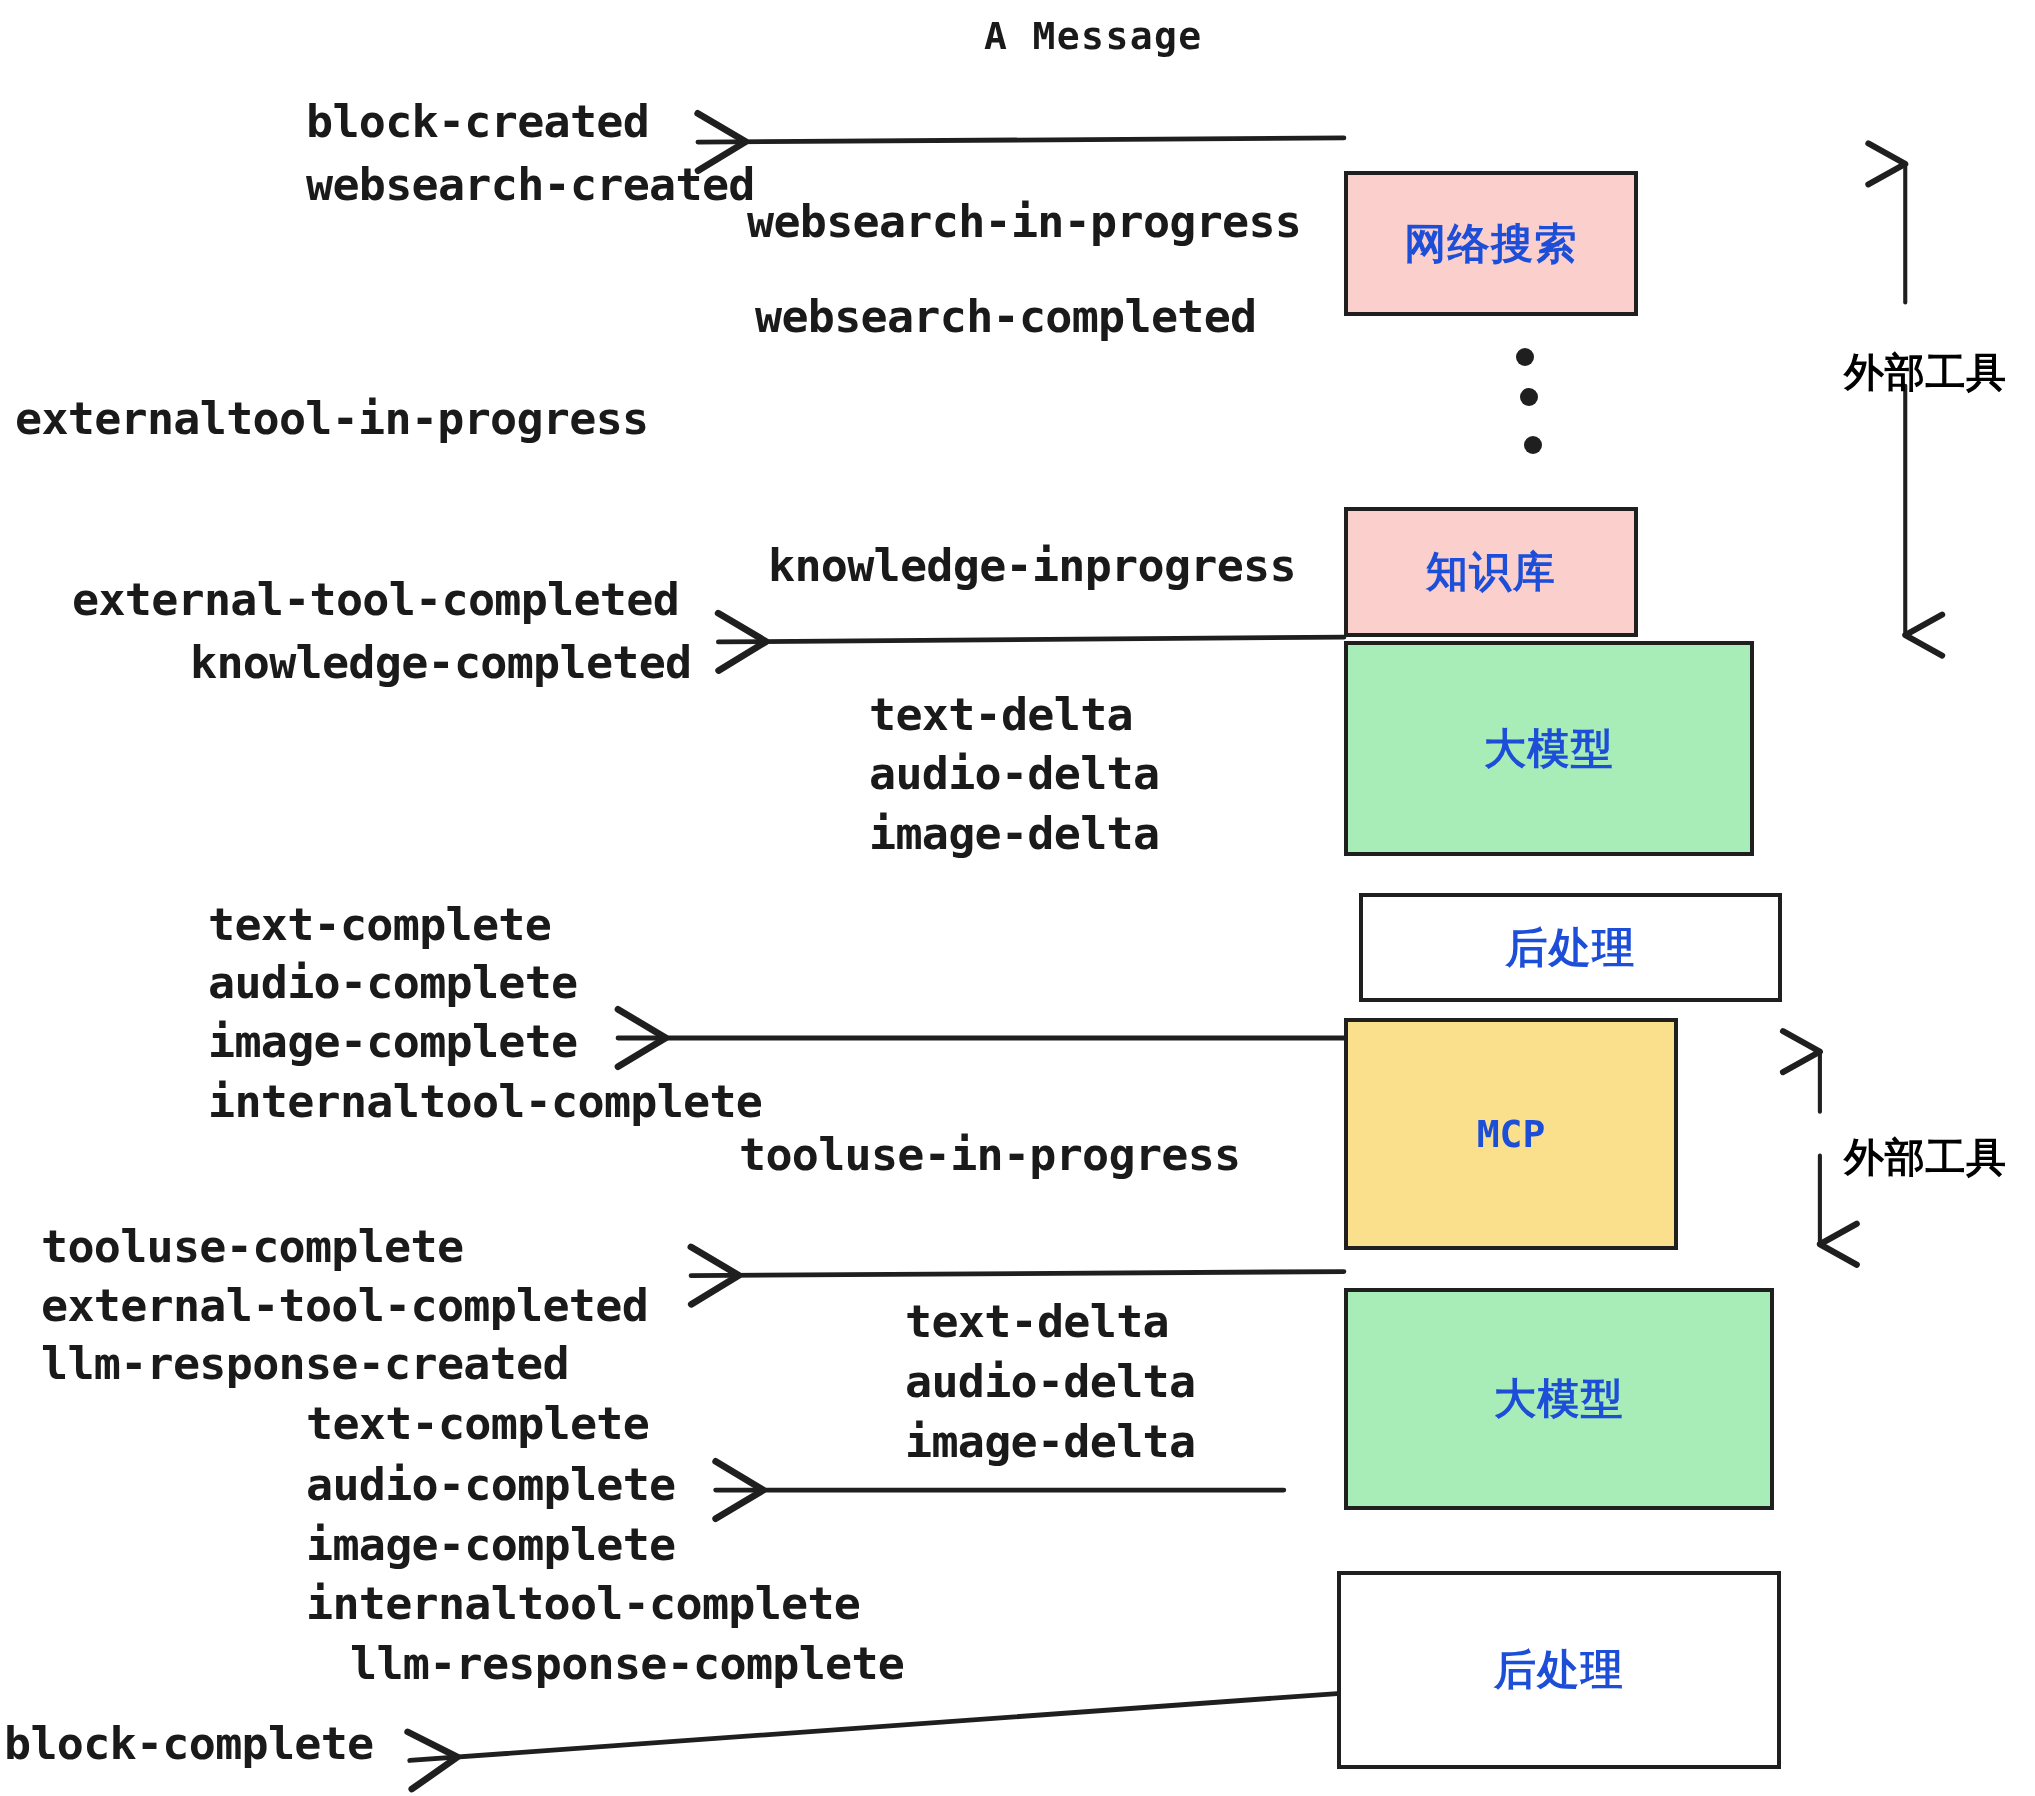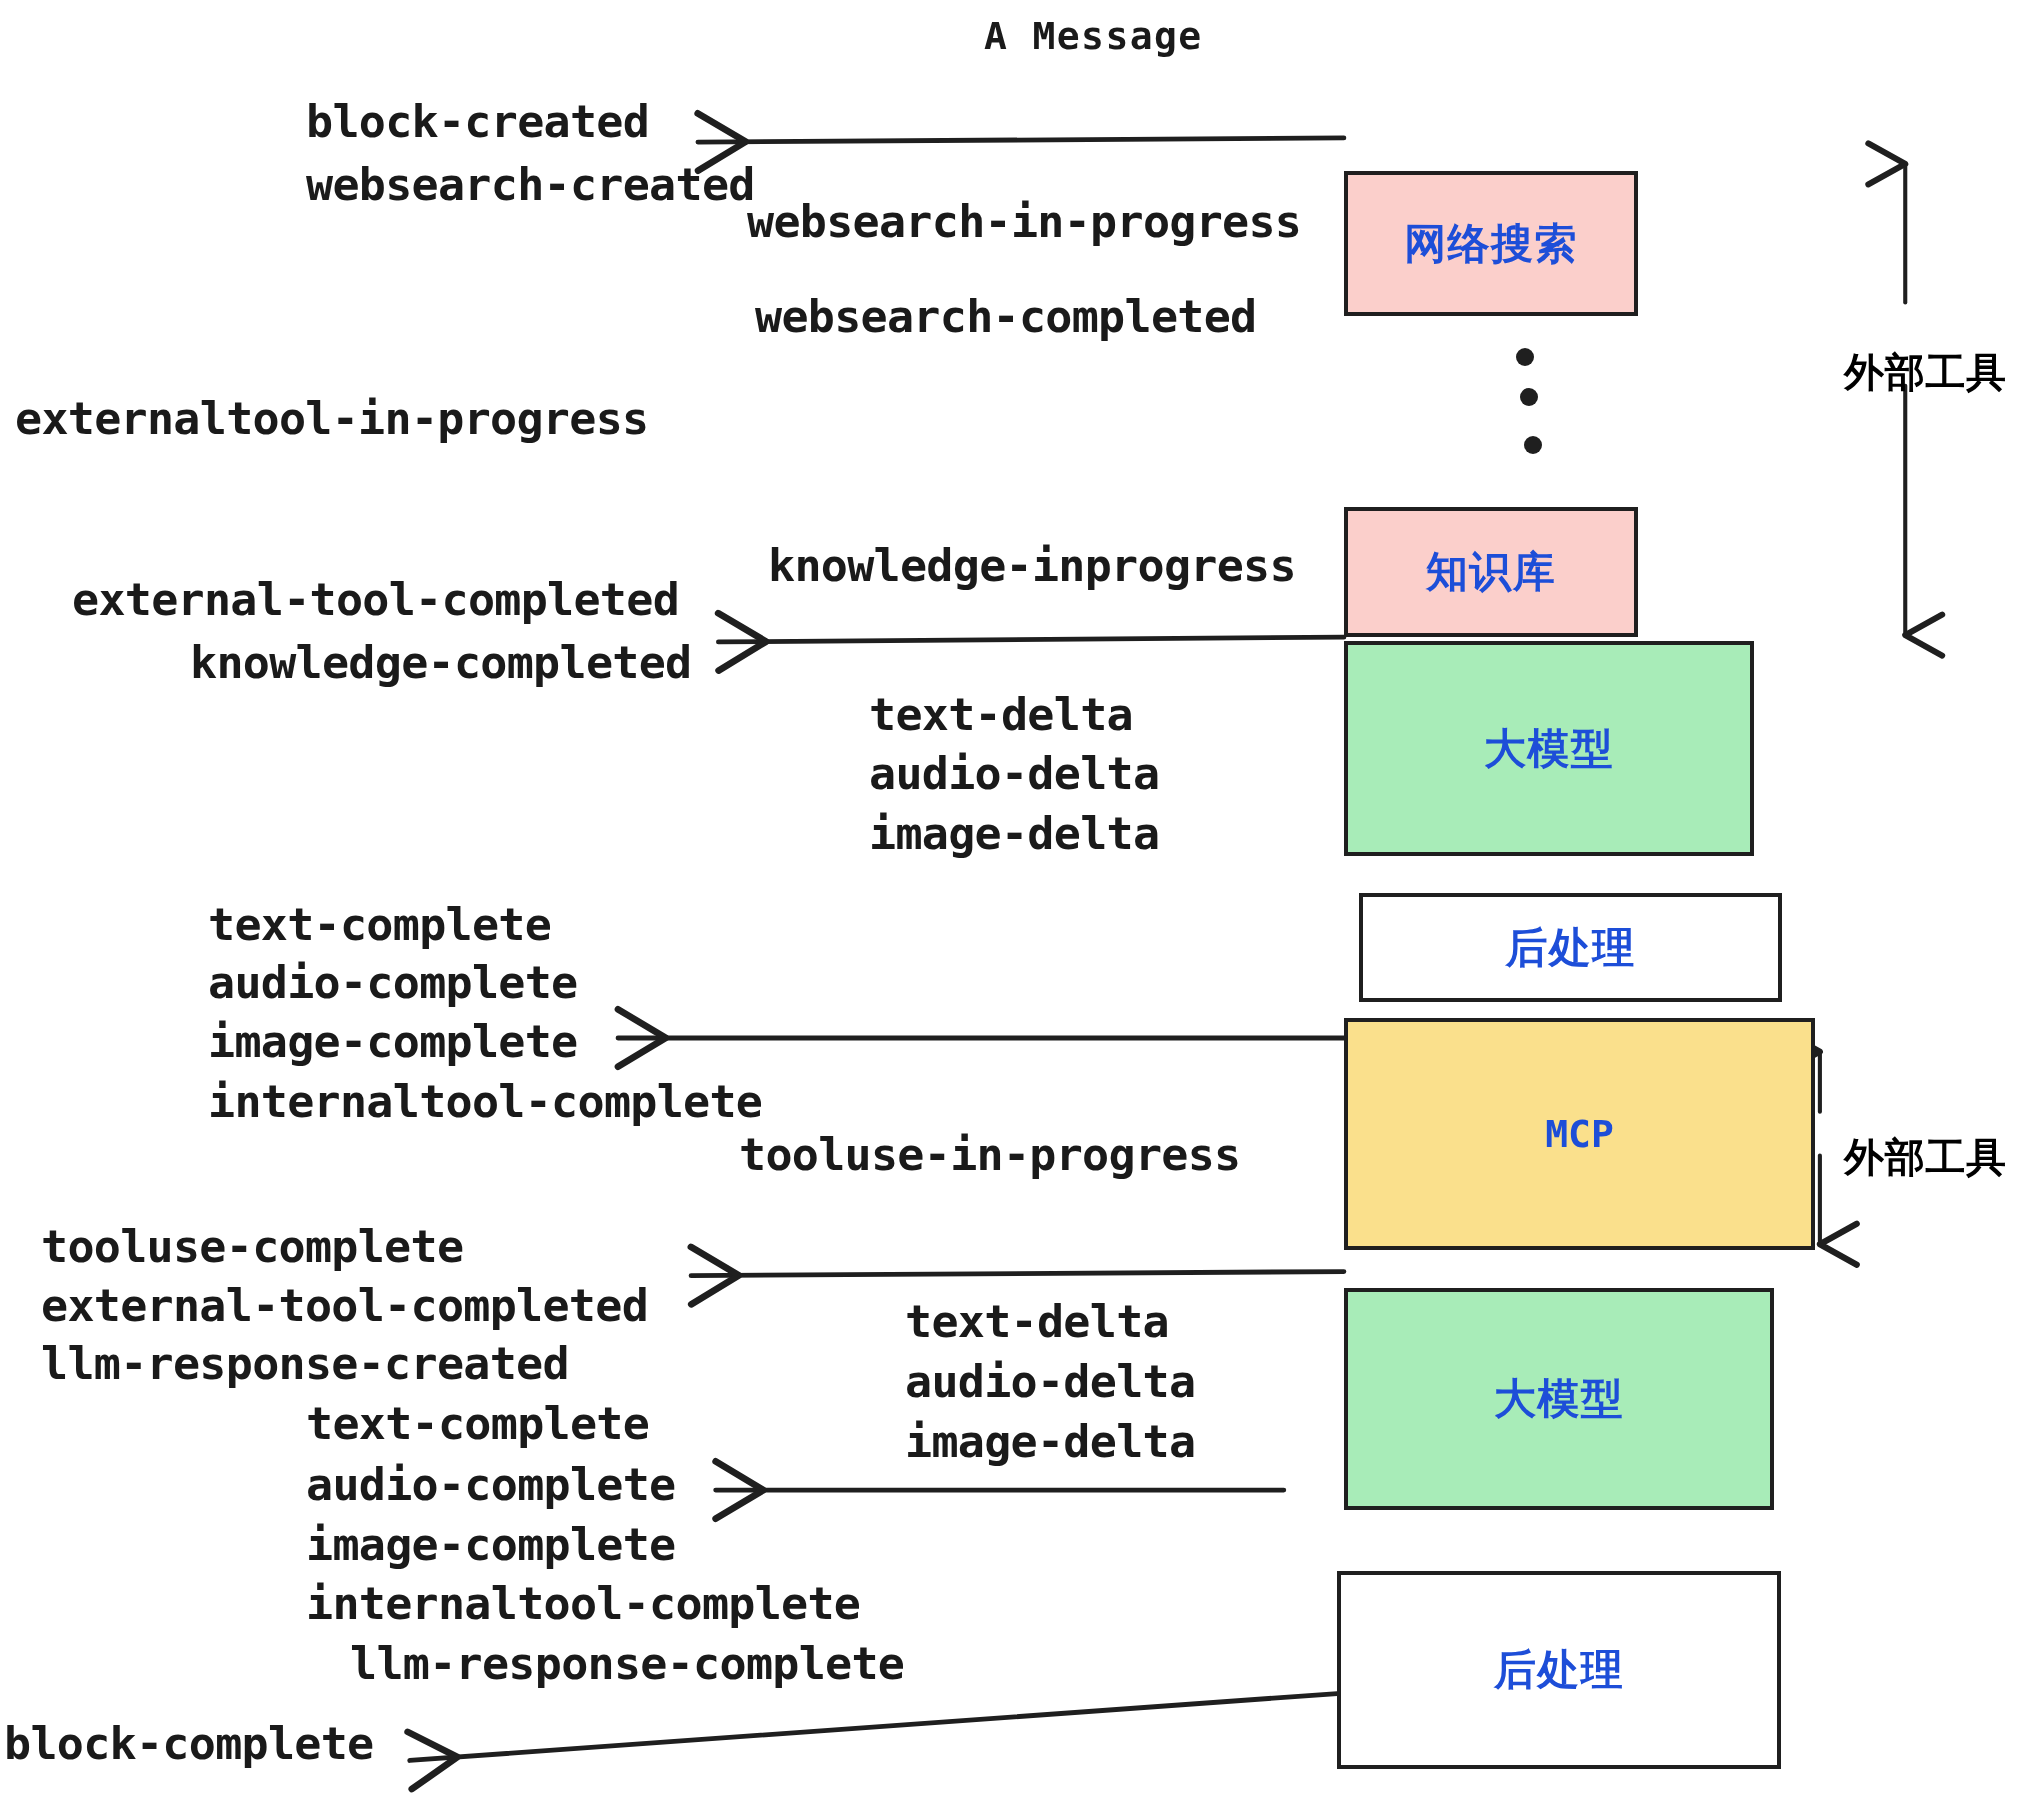--- a/index.html
+++ b/index.html
@@ -103,21 +103,21 @@
         <line x1="2665" y1="1628" x2="2665" y2="1540" marker-end="url(#ahv)"></line>
         <line x1="2665" y1="1692" x2="2665" y2="1822" marker-end="url(#ahv)"></line>
       </g>
   </svg>
 
   <div id="nodes-layer">
       <div class="node" style="left: 1344px; top: 171px; width: 294px; height: 145px; background: rgb(251, 207, 203);">网络搜索</div>
       <div class="node" style="left: 1344px; top: 507px; width: 294px; height: 130px; background: rgb(251, 207, 203);">知识库</div>
       <div class="node" style="left: 1344px; top: 641px; width: 410px; height: 215px; background: rgb(168, 236, 184);">大模型</div>
       <div class="node" style="left: 1359px; top: 893px; width: 423px; height: 109px; background: rgb(255, 255, 255);">后处理</div>
-      <div class="node mono" style="left: 1344px; top: 1018px; width: 471px; height: 232px; background: rgb(250, 224, 140);">MCP</div>
+      <div class="node mono" style="left: 1344px; top: 1018px; width: 334px; height: 232px; background: rgb(250, 224, 140);">MCP</div>
       <div class="node" style="left: 1344px; top: 1288px; width: 430px; height: 222px; background: rgb(168, 236, 184);">大模型</div>
       <div class="node" style="left: 1337px; top: 1571px; width: 444px; height: 198px; background: rgb(255, 255, 255);">后处理</div>
     </div>
   <div id="events-layer">
       <div class="lbl" style="left: 306px; top: 99px;">block-created</div>
       <div class="lbl" style="left: 306px; top: 162px;">websearch-created</div>
       <div class="lbl" style="left: 747px; top: 199px;">websearch-in-progress</div>
       <div class="lbl" style="left: 755px; top: 294px;">websearch-completed</div>
       <div class="lbl" style="left: 15px; top: 396px;">externaltool-in-progress</div>
       <div class="lbl" style="left: 768px; top: 543px;">knowledge-inprogress</div>

